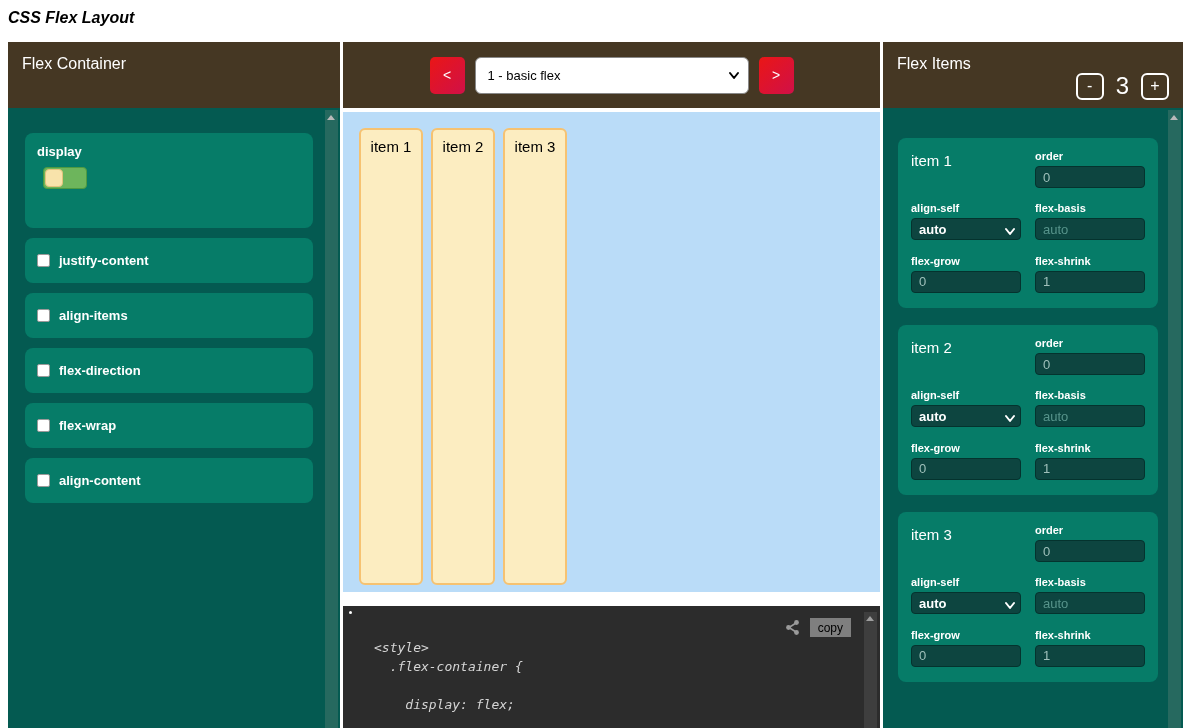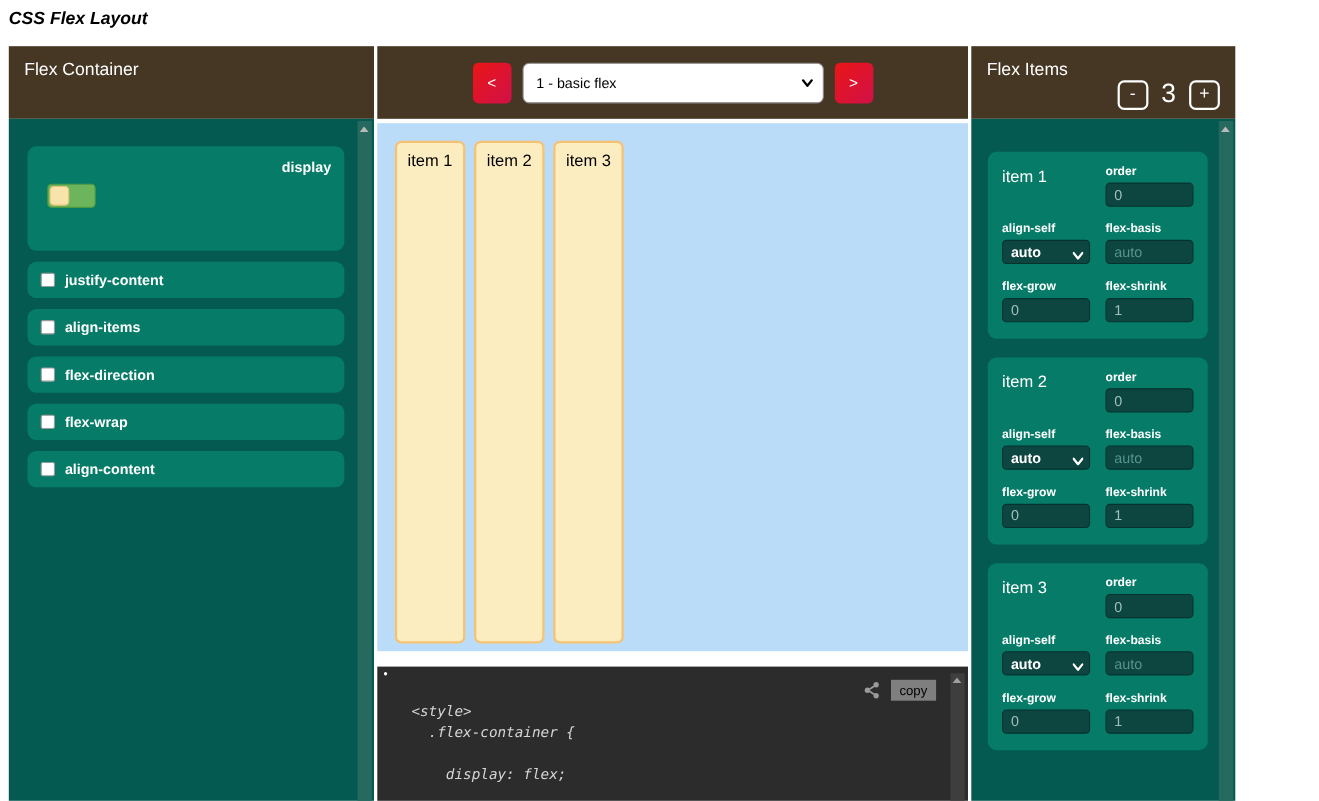--- a/index.html
+++ b/index.html
@@ -4,40 +4,40 @@
 <style>
   * { margin:0; padding:0; box-sizing:border-box; }
   html,body { width:1199px; height:728px; background:#ffffff; overflow:hidden;
               font-family:"Liberation Sans", sans-serif; }
   .page-title { position:absolute; left:8px; top:9px; font-size:16px; font-weight:bold; color:#000;font-style:italic; }
 
   
   .panel { position:absolute; top:42px; height:686px; }
   .panel-left  { left:8px;   width:332px; }
   .panel-mid   { left:343px; width:537px; }
-  .panel-right { left:883px; width:240px; }
+  .panel-right { left:883px; width:300px; }
   .panel-header { height:66px; background:#453723; color:#fff; font-size:16px; padding:13px 14px; position:relative; }
   .panel-body { height:620px; background:#045a51; position:relative; }
 
   
   .scroll-strip { position:absolute; top:2px; right:2px; bottom:0; width:13px; background:#26695f; }
   .scroll-strip .arr { position:absolute; top:5px; left:2px; width:0; height:0;
       border-left:4px solid transparent; border-right:4px solid transparent; border-bottom:5px solid #b9b9b9; }
 
   
   .left-body { padding:25px 27px 0 17px; }
-  .ctl-card { background:#067c68; border-radius:8px; margin-bottom:10px;text-align:right; }
+  .ctl-card { background:#067c68; border-radius:8px; margin-bottom:10px; }
   .display-card { height:95px; padding:11px 12px; }
   .ctl-label { color:#fff; font-weight:bold; font-size:13px; }
   .toggle { margin:8px 0 0 6px; width:44px; height:22px; background:#6db55c; border:1px solid #4e9a41; border-radius:4px; position:relative; cursor:pointer; }
   .toggle .knob { position:absolute; left:1px; top:1px; width:18px; height:18px; background:#f8e3ab; border:1px solid #e3c37c; border-radius:4px; }
   .radio-row { margin-top:9px; display:flex; align-items:center; gap:7px; padding-left:2px; }
   .radio { width:8px; height:8px; border:4px solid #2a6fe0; border-radius:50%; background:#fff; }
   .radio-label { color:#fff; font-size:13px; font-weight:bold; }
-  .check-card { height:33px; display:flex; align-items:center; gap:9px; padding:0 12px; cursor:pointer; }
+  .check-card { height:45px; display:flex; align-items:center; gap:9px; padding:0 12px; cursor:pointer; }
   .checkbox { width:13px; height:13px; background:#fff; border:1px solid #9a9a9a; border-radius:2px; }
 
   
   .mid-header { display:flex; align-items:center; justify-content:center; gap:10px; padding:0; }
   .nav-btn { width:35px; height:37px; border:none; border-radius:5px; color:#fff; font-size:14px;
              background:linear-gradient(135deg,#ea1616 0%,#d01048 100%); cursor:pointer; }
   .example-select-wrap { position:relative; width:274px; height:37px; }
   .example-select { width:100%; height:100%; border:1px solid #888; border-radius:6px; background:#fff;
              font-size:13px; padding:0 28px 0 12px; appearance:none; -webkit-appearance:none; color:#000; font-family:"Liberation Sans",sans-serif; }
   .sel-chev { position:absolute; right:9px; top:12px; pointer-events:none; }

